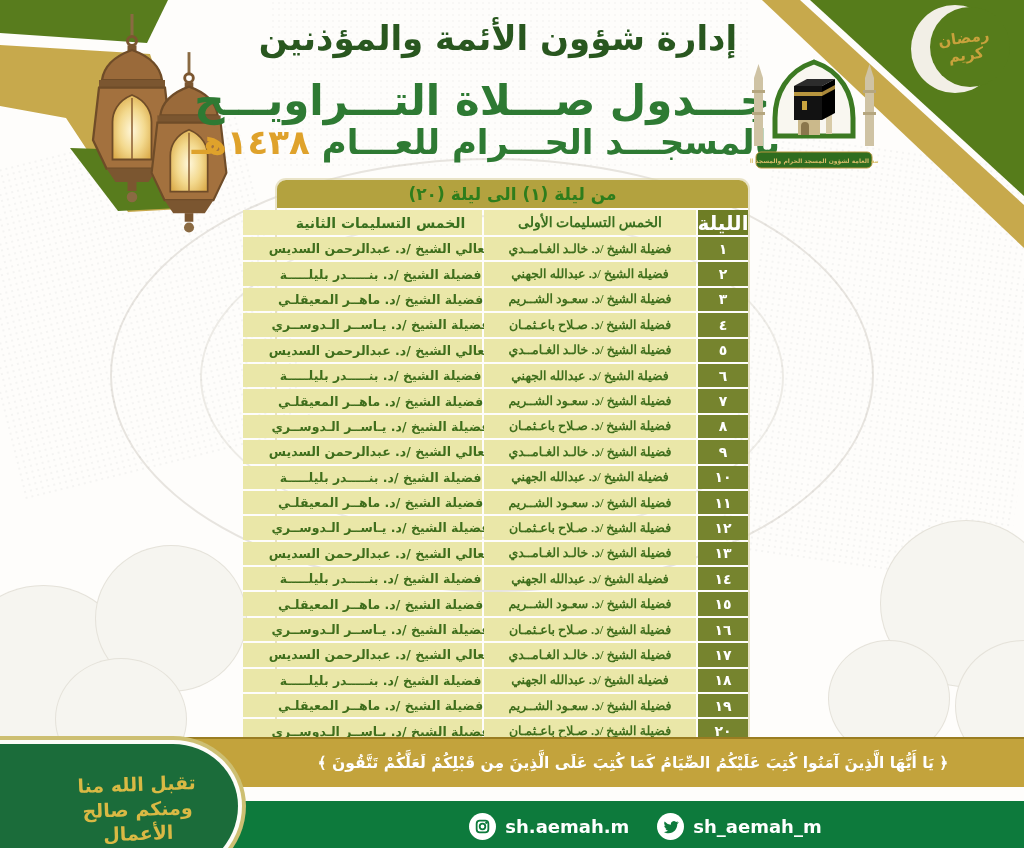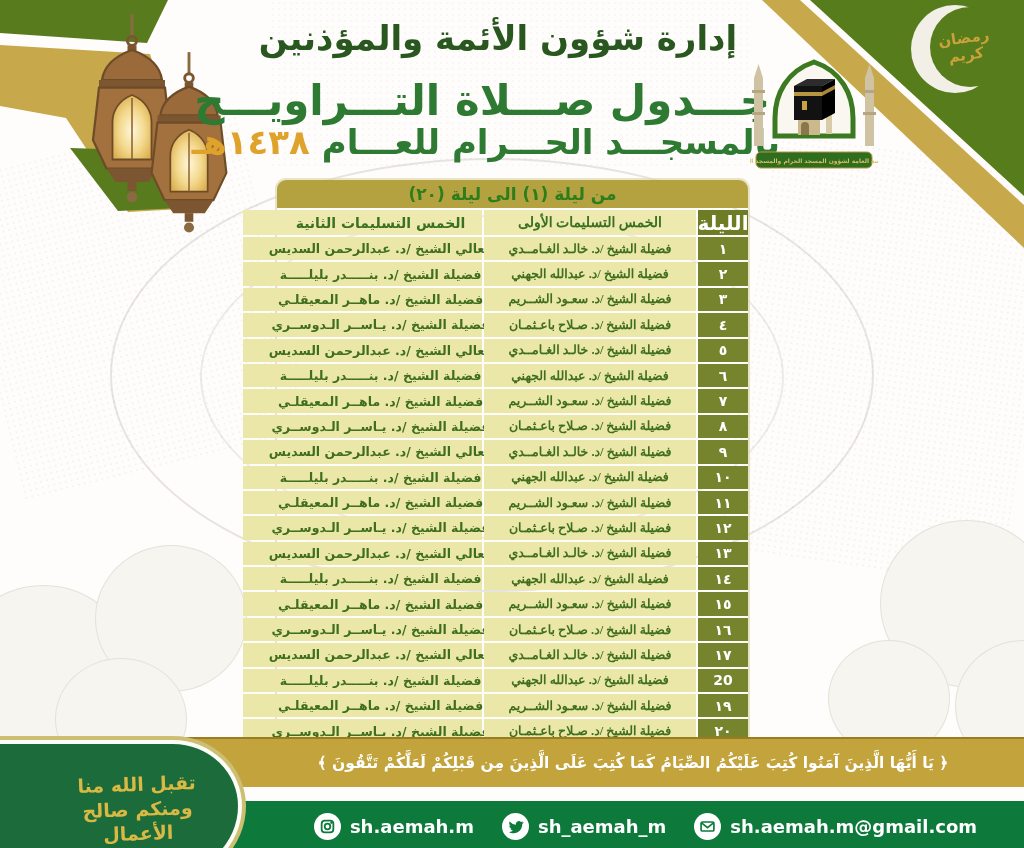--- a/index.html
+++ b/index.html
@@ -248,21 +248,21 @@
       <div class="cell c-second">فضيلة الشيخ /د. يـاســر الـدوســري</div>
     </div>
 
     <div class="trow">
       <div class="cell c-night">١٧</div>
       <div class="cell c-first">فضيلة الشيخ /د. خالـد الغـامــدي</div>
       <div class="cell c-second">معالي الشيخ /د. عبدالرحمن السديس</div>
     </div>
 
     <div class="trow">
-      <div class="cell c-night">20</div>
+      <div class="cell c-night">١٨</div>
       <div class="cell c-first">فضيلة الشيخ /د. عبدالله الجهني</div>
       <div class="cell c-second">فضيلة الشيخ /د. بنـــــدر بليلـــــة</div>
     </div>
 
     <div class="trow">
       <div class="cell c-night">١٩</div>
       <div class="cell c-first">فضيلة الشيخ /د. سعـود الشــريم</div>
       <div class="cell c-second">فضيلة الشيخ /د. ماهــر المعيقلـي</div>
     </div>
 
@@ -288,27 +288,19 @@
         </svg>
         <span>sh.aemah.m</span>
       </div>
       <div class="social-item">
         <svg width="27" height="27" viewBox="0 0 24 24">
           <circle cx="12" cy="12" r="12" fill="#fff"></circle>
           <path fill="#0d7a3c" d="M19 8.3c-.5.2-1 .4-1.5.5.5-.3.9-.9 1.1-1.5-.5.3-1.1.5-1.7.7a2.7 2.7 0 0 0-4.6 2.4A7.6 7.6 0 0 1 6.8 7.6c-.2.4-.4.9-.4 1.4 0 .9.5 1.8 1.2 2.3-.4 0-.8-.1-1.2-.3v.1c0 1.3 1 2.4 2.2 2.6-.2.1-.5.1-.7.1l-.5-.1c.4 1.1 1.4 1.9 2.6 1.9-1 .7-2.1 1.2-3.4 1.2H6c1.2.8 2.7 1.2 4.2 1.2 5 0 7.8-4.2 7.8-7.8v-.4c.6-.3 1-.8 1.4-1.5z"></path>
         </svg>
         <span>sh_aemah_m</span>
       </div>
-      <div class="social-item">
-        <svg width="27" height="27" viewBox="0 0 24 24">
-          <circle cx="12" cy="12" r="12" fill="#fff"></circle>
-          <rect x="6.3" y="8" width="11.4" height="8" rx="1.2" fill="none" stroke="#0d7a3c" stroke-width="1.5"></rect>
-          <path d="M7 9l5 4 5-4" fill="none" stroke="#0d7a3c" stroke-width="1.5"></path>
-        </svg>
-        <span>sh.aemah.m@gmail.com</span>
-      </div>
     </div>
   </div>
   <div class="abs blob">
     <div class="dua">تقبل الله منا ومنكم صالح الأعمال</div>
   </div>
 
 </div>
 
 </body></html>

